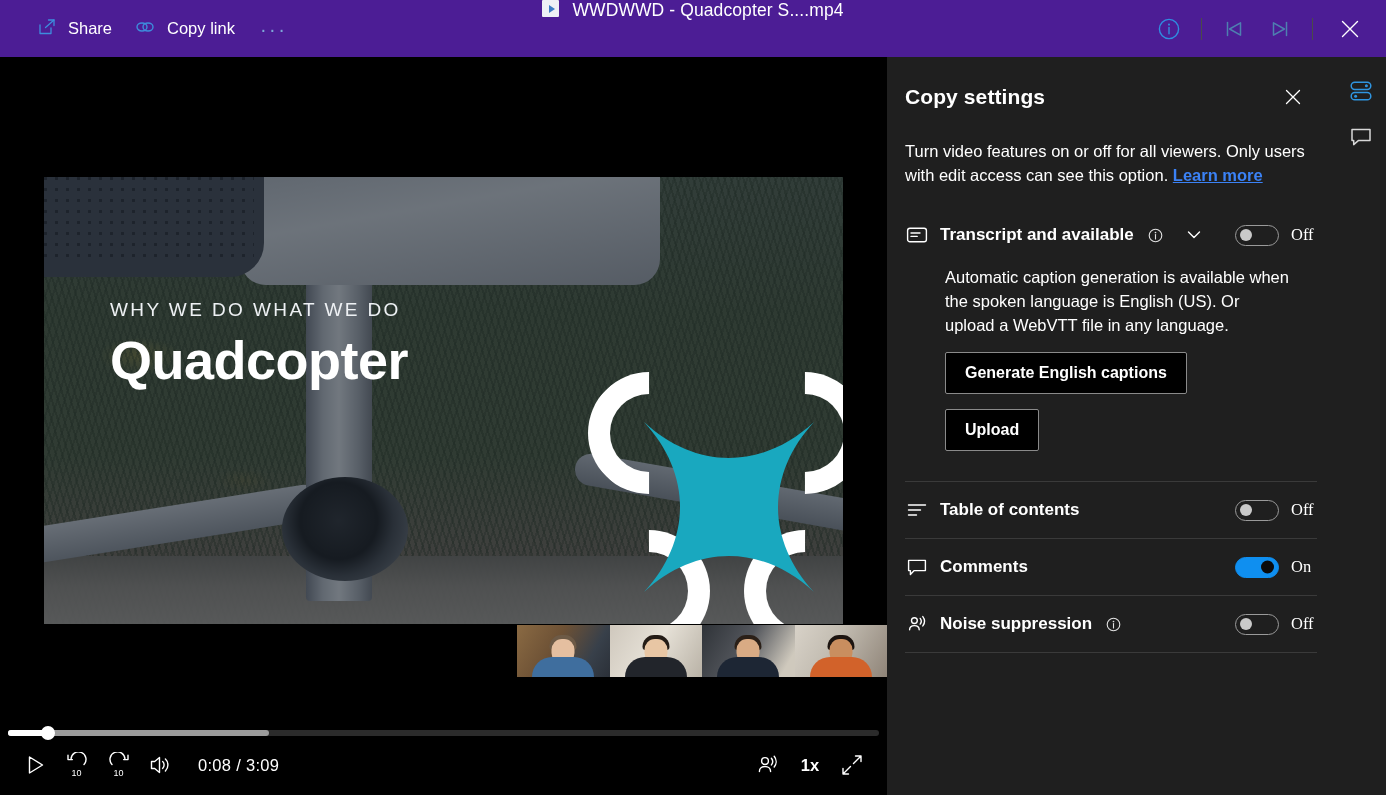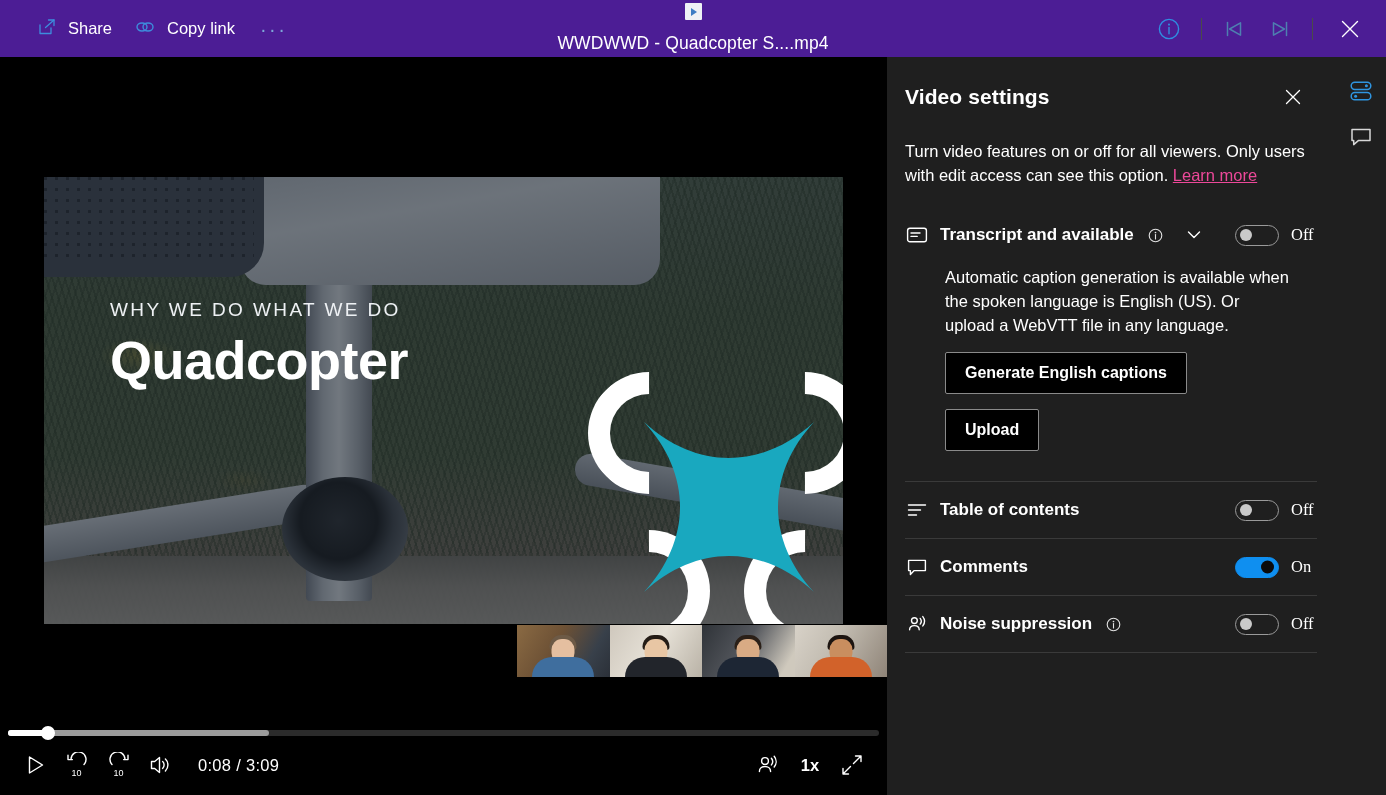--- a/index.html
+++ b/index.html
@@ -23,23 +23,22 @@
     display:flex; align-items:center; gap:11px;
     padding:7px 11px; border-radius:3px; cursor:pointer;
     font-size:16.5px; color:#ffffff; white-space:nowrap;
   }
   .tb-dots{
     padding:7px 14px; color:#7ea6d8; font-size:20px; letter-spacing:2.5px;
     cursor:pointer; border-radius:3px; line-height:10px; display:flex; align-items:center;
   }
   .tb-center{
     position:absolute; left:0; right:0; top:0; height:57px;
-    display:flex; align-items:center; justify-content:center; gap:13px;
+    display:flex; justify-content:center; gap:13px;
     pointer-events:none;
-    flex-direction:column;
   }
   .tb-title{ font-size:17.5px; color:#ffffff; letter-spacing:.1px; }
   .file-icon{
     width:17px; height:17px; background:#eef1f5; border-radius:1px;
     display:flex; align-items:center; justify-content:center;
   }
   .file-icon::after{
     content:""; width:0;height:0;
     border-left:6px solid #3d7dc4;
     border-top:4px solid transparent; border-bottom:4px solid transparent;
@@ -208,21 +207,21 @@
     padding:22px 24px 0 18px;
   }
   .panel-title{ font-size:21px; font-weight:600; letter-spacing:.1px; }
   .panel-close{
     width:36px;height:36px;display:flex;align-items:center;justify-content:center;
     cursor:pointer;border-radius:3px;
   }
   .panel-desc{
     padding:24px 22px 0 18px; font-size:16.5px; line-height:24px; color:#ffffff;
   }
-  .panel-desc a{ color:#ec4899; text-decoration:underline; cursor:pointer; }
+  .panel-desc a{ color:#3b82f6; text-decoration:underline; cursor:pointer;font-weight:bold; }
 
   .sect{ padding:0 18px; }
   .row{
     display:flex; align-items:center; min-height:56px; gap:11px;
   }
   .row .ico{ width:24px; display:flex; align-items:center; justify-content:center; flex:0 0 24px; }
   .row .lbl{ font-size:17px; font-weight:600; white-space:nowrap; }
   .row .infoi{ margin-left:3px; display:flex; align-items:center; cursor:pointer; }
   .row .chev{ margin-left:7px; display:flex; align-items:center; cursor:pointer; padding:4px; border-radius:3px; }
   .row .right{ margin-left:auto; display:flex; align-items:center; gap:12px;font-family:Liberation Serif, serif; }
@@ -448,21 +447,21 @@
           <path d="M10.5 13.5L3 21M8.5 21H3v-5.5" stroke="#fff" stroke-width="1.4" stroke-linecap="round" stroke-linejoin="round"></path>
         </svg>
       </div>
     </div>
   </div>
 </div>
 
 <div class="panel">
 
   <div class="panel-head">
-    <div class="panel-title">Video settings</div>
+    <div class="panel-title">Copy settings</div>
     <div class="panel-close">
       <svg width="18" height="18" viewBox="0 0 18 18" fill="none">
         <path d="M2.5 2.5l13 13M15.5 2.5l-13 13" stroke="#ffffff" stroke-width="1.3" stroke-linecap="round"></path>
       </svg>
     </div>
   </div>
 
   <div class="panel-desc">
     <span>Turn video features on or off for all viewers. Only users with edit access can see this option. </span><a>Learn more</a>
   </div>

